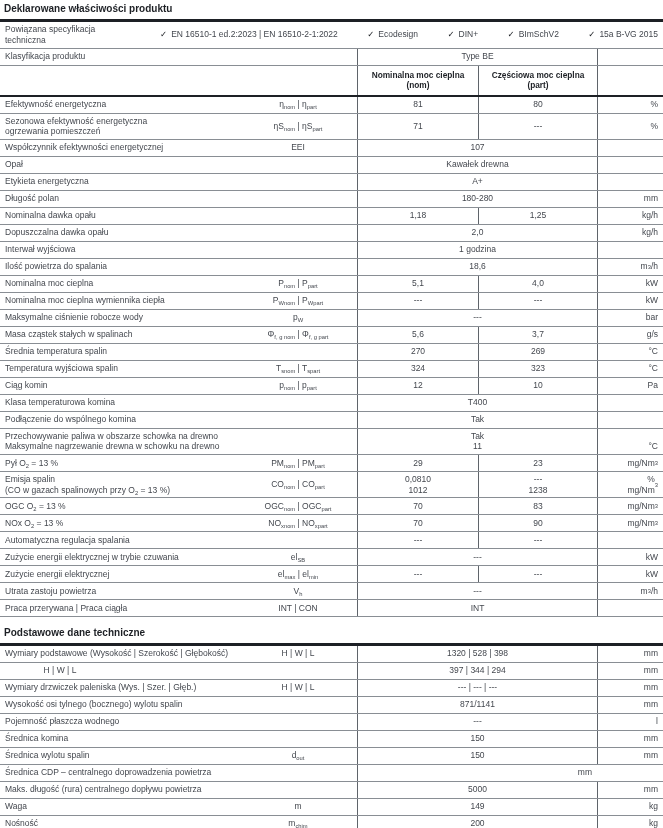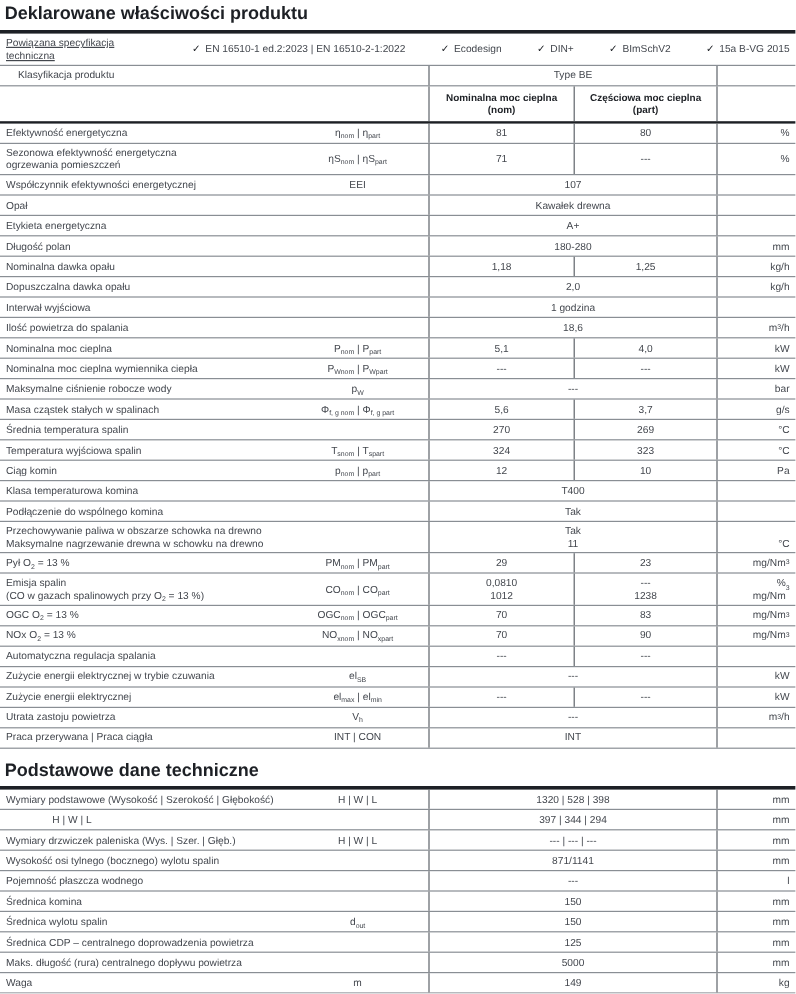--- a/index.html
+++ b/index.html
@@ -7,41 +7,41 @@
   }
   *{box-sizing:border-box; margin:0; padding:0;}
   html,body{background:var(--bg);}
   body{
     width:663px; height:828px; overflow:hidden;
     font-family:"Liberation Sans","DejaVu Sans",sans-serif;
     font-size:8.5px; color:var(--text); line-height:1.25;
   }
   .sheet{width:663px;}
   h2.sec-title{
-    font-size:15px; font-weight:bold; color:var(--dark);
+    font-size:10px; font-weight:bold; color:var(--dark);
     padding:3px 0 3px 4px; border-bottom:3px solid var(--heavy);
   }
   section + section{margin-top:7px;}
   .row{display:grid; grid-template-columns:357px 121px 119px 66px; min-height:17px; border-bottom:1px solid var(--line); align-items:stretch;}
   .row.span-row{grid-template-columns:357px 240px 66px;}
   .c-label{display:flex; justify-content:space-between; align-items:center; padding:2px 0 2px 5px;}
   .lbl{flex:1 1 auto;}
   .sym{width:114px; flex:0 0 auto; text-align:center; padding-right:4px;}
   .c-val,.c-unit{display:flex; align-items:center; justify-content:center; text-align:center; border-left:1px solid var(--vline); padding:1px 2px;}
   .c-unit{justify-content:flex-end; text-align:right; padding-right:5px;}
   sub,sup{font-size:0.68em; line-height:0;}
   sub{vertical-align:-0.35em;} sup{vertical-align:0.5em;}
   
   .spec-row{display:grid; grid-template-columns:160px 1fr; min-height:27px; border-bottom:1px solid var(--line); align-items:center;}
-  .spec-label{padding:2px 0 2px 5px;text-decoration:underline;}
+  .spec-label{padding:2px 0 2px 5px;}
   .spec-items{display:flex; justify-content:space-between; align-items:center; padding-right:5px; gap:0;}
   .cert{white-space:nowrap;}
   .cert .check{margin-right:4px; color:var(--dark);}
   .class-row{display:grid; grid-template-columns:357px 240px 66px; min-height:17px; border-bottom:1px solid var(--line); align-items:center;}
-  .class-row .c-lab{padding-left:15px;}
+  .class-row .c-lab{padding-left:5px;}
   .class-row .c-mid{text-align:center; border-left:1px solid var(--vline); align-self:stretch; display:flex; align-items:center; justify-content:center;}
   .class-row .c-end{border-left:1px solid var(--vline); align-self:stretch;}
   .head-row{display:grid; grid-template-columns:357px 121px 119px 66px; min-height:31px; border-bottom:2px solid var(--heavy);}
   .head-row .hc{border-left:1px solid var(--vline); display:flex; align-items:center; justify-content:center; text-align:center; font-weight:bold; color:var(--dark); font-size:8.3px; padding:2px;}
   .head-row .hc-empty{border-left:none;}
 </style>
 </head>
 <body>
 
 <div class="sheet">
@@ -360,21 +360,20 @@
             <div class="lbl">Średnica wylotu spalin</div>
             <div class="sym">d<sub>out</sub></div>
           </div>
           <div class="c-val">150</div>
           <div class="c-unit">mm</div>
         </div>
         <div class="row span-row">
           <div class="c-label">
             <div class="lbl">Średnica CDP – centralnego doprowadzenia powietrza</div>
           </div>
-          <div class="c-val">125</div>
           <div class="c-unit">mm</div>
         </div>
         <div class="row span-row">
           <div class="c-label">
             <div class="lbl">Maks. długość (rura) centralnego dopływu powietrza</div>
           </div>
           <div class="c-val">5000</div>
           <div class="c-unit">mm</div>
         </div>
         <div class="row span-row">

